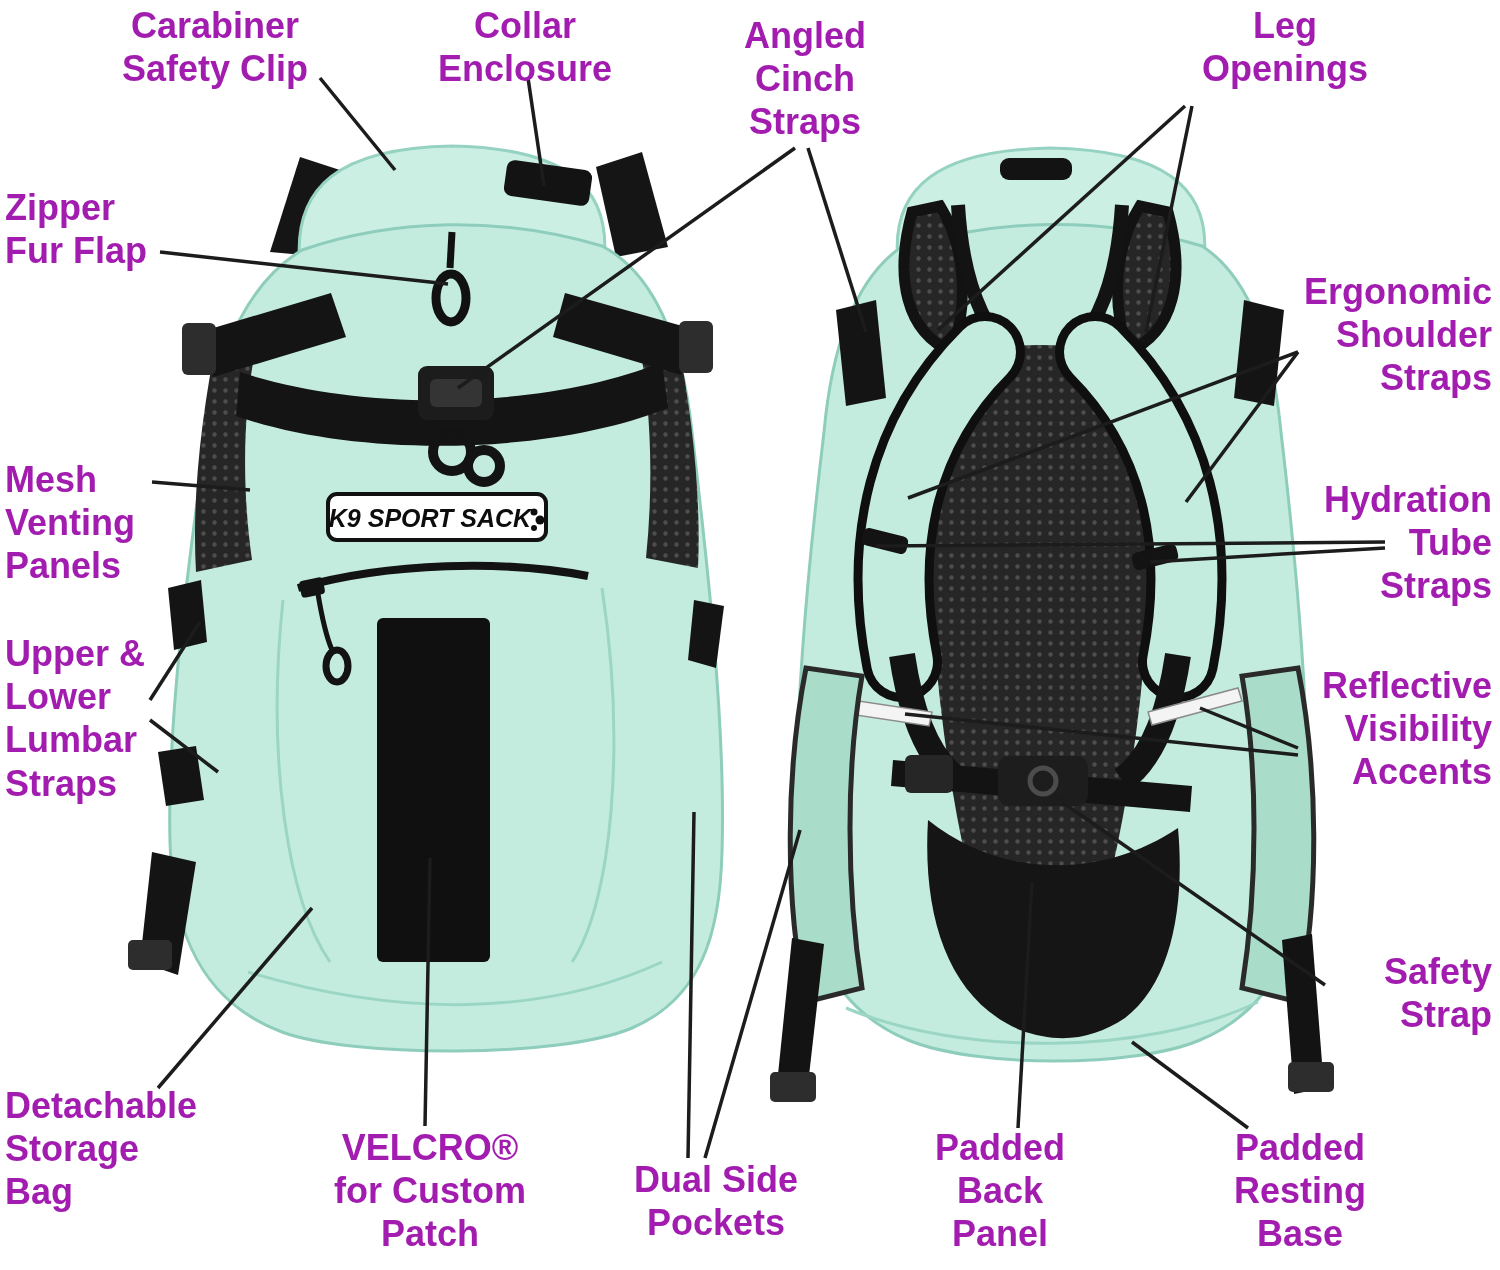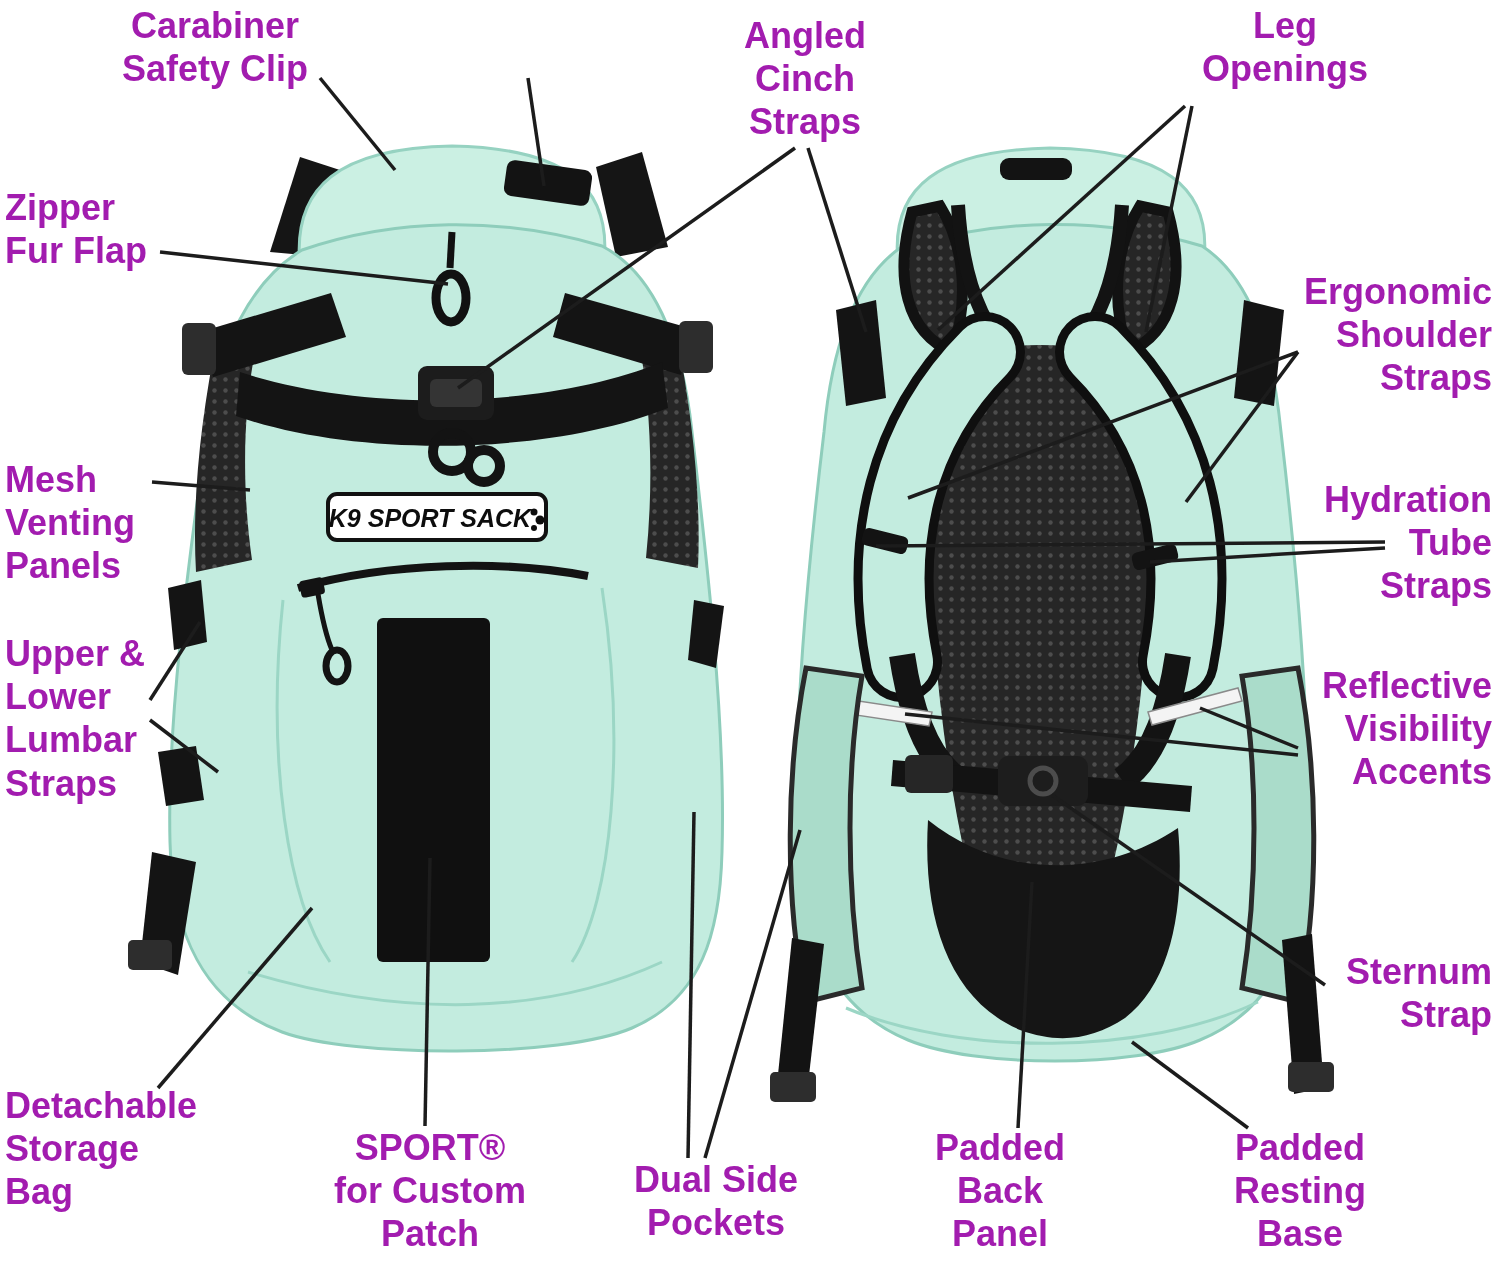--- a/index.html
+++ b/index.html
@@ -191,20 +191,22 @@
       <line x1="425" y1="1126" x2="430" y2="858"></line>
       <line x1="688" y1="1158" x2="694" y2="812"></line>
       <line x1="705" y1="1158" x2="800" y2="830"></line>
       <line x1="1018" y1="1128" x2="1032" y2="882"></line>
       <line x1="1248" y1="1128" x2="1132" y2="1042"></line>
     </g>
   </svg>
 
   <div class="label t-center" style="left:60px;top:4px;width:310px;">Carabiner
 Safety Clip</div>
+  <div class="label t-center" style="left:410px;top:4px;width:230px;">Collar
+Enclosure</div>
   <div class="label t-center" style="left:715px;top:14px;width:180px;">Angled
 Cinch
 Straps</div>
   <div class="label t-center" style="left:1160px;top:4px;width:250px;">Leg
 Openings</div>
   <div class="label t-left" style="left:5px;top:186px;width:230px;">Zipper
 Fur Flap</div>
   <div class="label t-right" style="left:1230px;top:270px;width:262px;">Ergonomic
 Shoulder
 Straps</div>
@@ -214,26 +216,26 @@
   <div class="label t-right" style="left:1280px;top:478px;width:212px;text-align:right;">Hydration
 Tube
 Straps</div>
   <div class="label t-left" style="left:5px;top:632px;width:210px;">Upper &amp;
 Lower
 Lumbar
 Straps</div>
   <div class="label t-right" style="left:1290px;top:664px;width:202px;">Reflective
 Visibility
 Accents</div>
-  <div class="label t-right" style="left:1320px;top:950px;width:172px;">Sternum
+  <div class="label t-right" style="left:1320px;top:950px;width:172px;">Safety
 Strap</div>
   <div class="label t-left" style="left:5px;top:1084px;width:240px;">Detachable
 Storage
 Bag</div>
-  <div class="label t-center" style="left:300px;top:1126px;width:260px;">SPORT®
+  <div class="label t-center" style="left:300px;top:1126px;width:260px;">VELCRO®
 for Custom
 Patch</div>
   <div class="label t-center" style="left:606px;top:1158px;width:220px;">Dual Side
 Pockets</div>
   <div class="label t-center" style="left:905px;top:1126px;width:190px;">Padded
 Back
 Panel</div>
   <div class="label t-center" style="left:1190px;top:1126px;width:220px;">Padded
 Resting
 Base</div>

